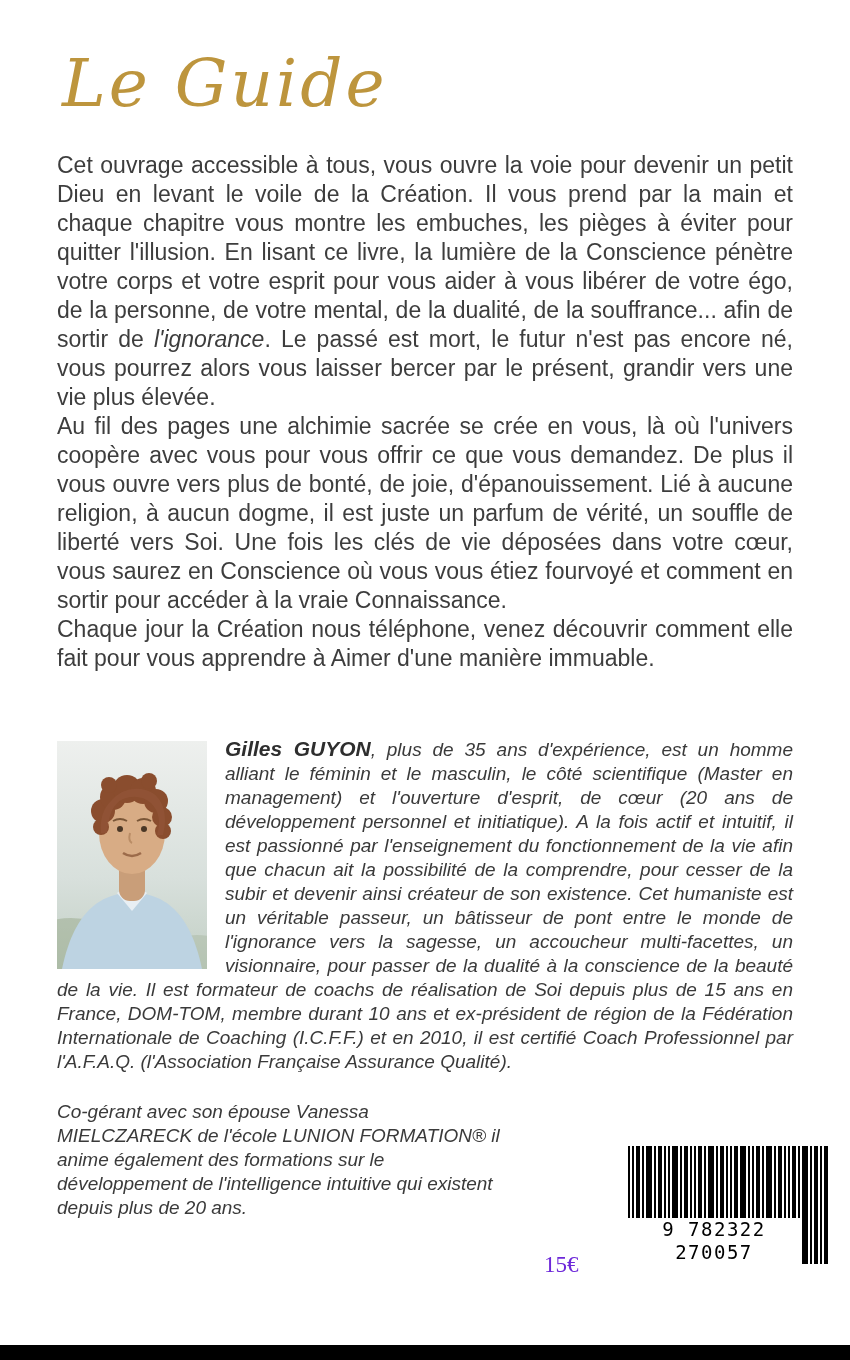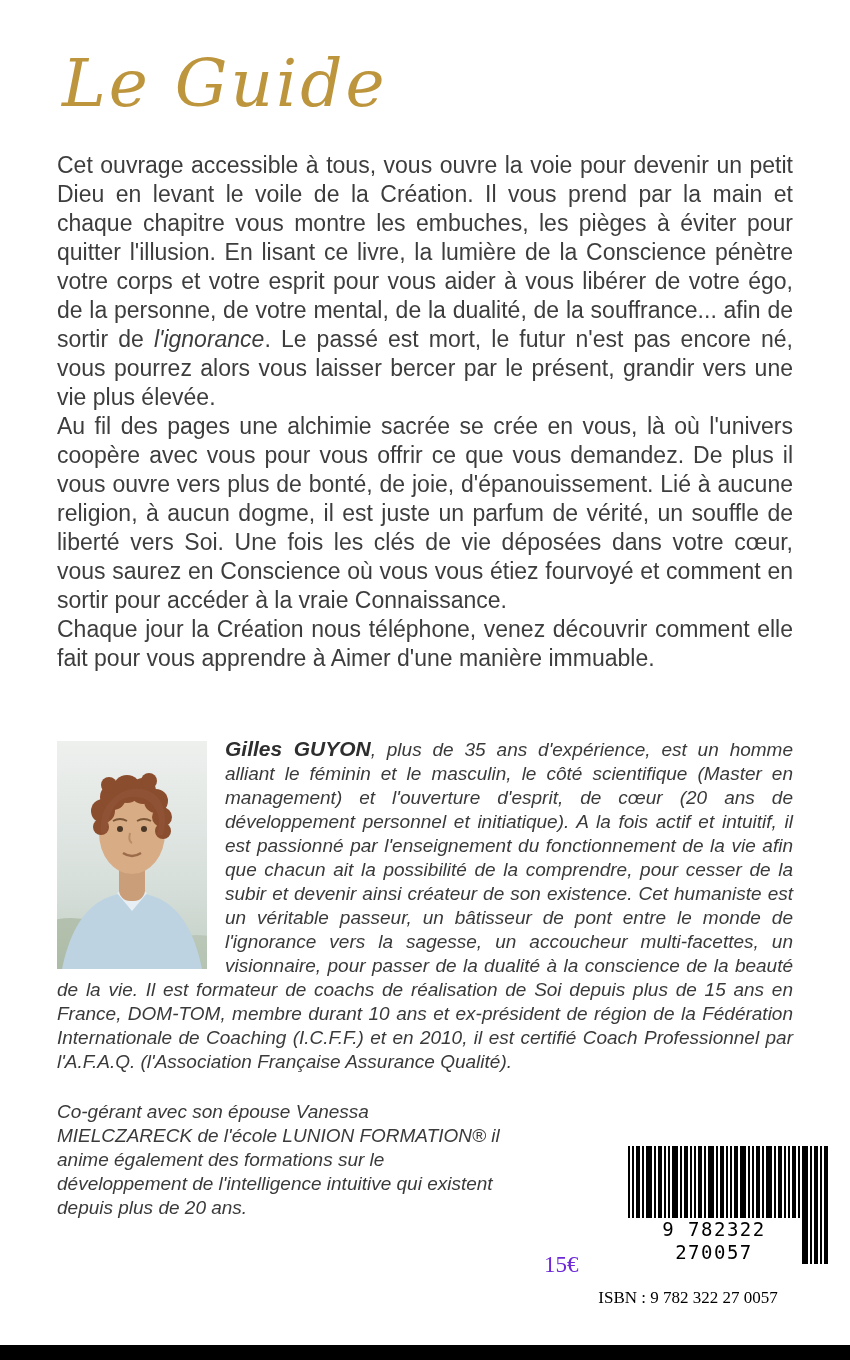--- a/index.html
+++ b/index.html
@@ -215,17 +215,16 @@
         <rect x="87" y="0" width="3" height="58"></rect>
         <rect x="91" y="0" width="1" height="58"></rect>
         <rect x="93" y="0" width="2" height="58"></rect>
         <rect x="96" y="0" width="1" height="58"></rect>
         <rect x="98" y="0" width="2" height="58"></rect>
       </g>
     </svg>
     <div class="barcode-digits">9 782322 270057</div>
   </div>
 
-  <div class="isbn">ISBN : 9 782 322 27 0057</div>
 
   <div class="bottom-bar"></div>
 
 </div>
 
 </body></html>

